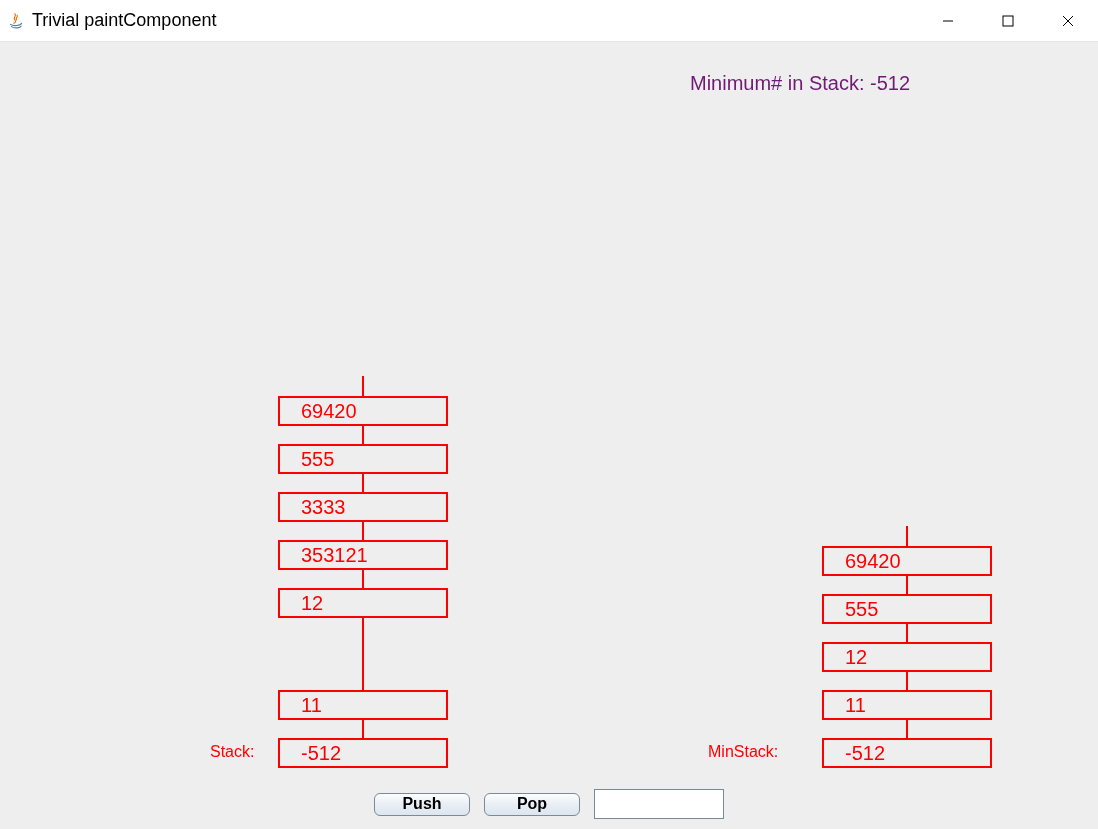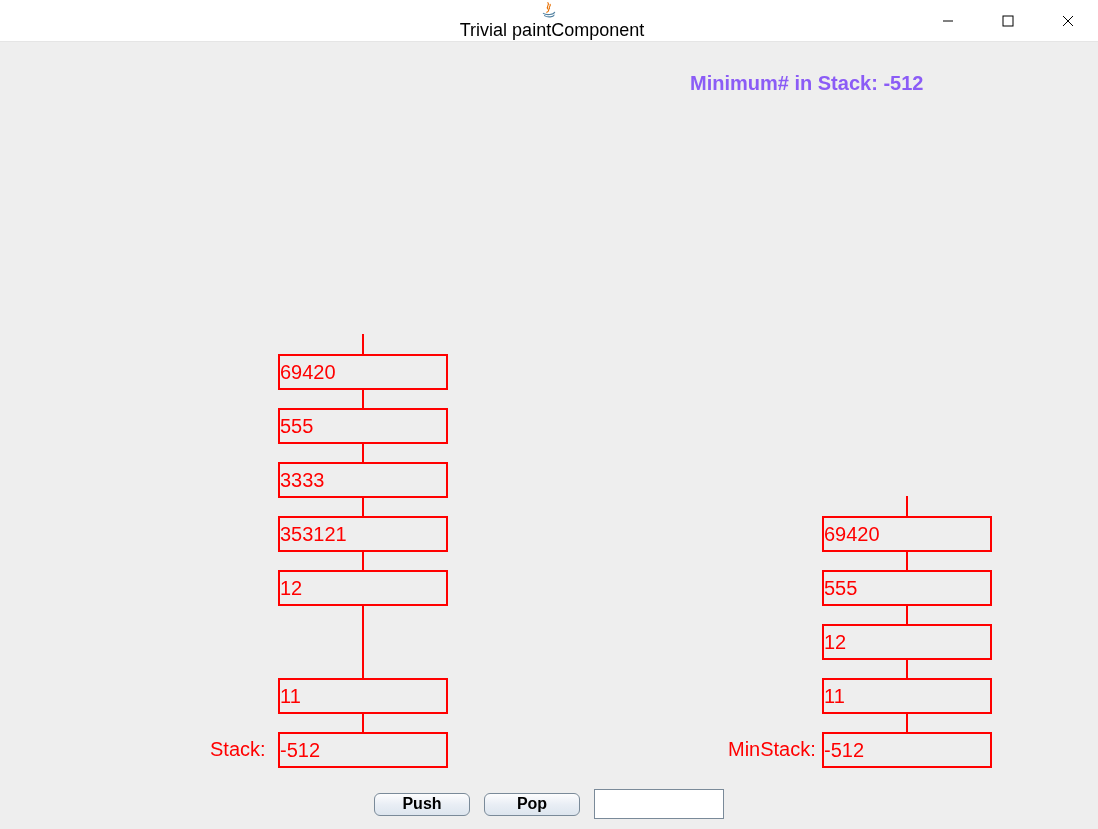--- a/index.html
+++ b/index.html
@@ -13,21 +13,20 @@
 
   
   .titlebar {
     height: 42px;
     background: #ffffff;
     display: flex;
     align-items: center;
     padding: 0 0 0 6px;
     border-bottom: 1px solid #e5e5e5;
     position: relative;
-    flex-direction: column;
   }
   .titlebar .java-icon {
     width: 20px; height: 20px;
     margin-right: 6px;
     display: inline-flex;
     align-items: center;
     justify-content: center;
   }
   .titlebar .title-text {
     font-size: 18px;
@@ -54,23 +53,22 @@
     height: 787px;
     background: #eeeeee;
   }
 
   
   .min-status {
     position: absolute;
     top: 30px;
     left: 690px;
     font-size: 20px;
-    color: #8b5cf6;
+    color: #701a75;
     white-space: nowrap;
-    font-weight: bold;
   }
 
   
   .stack-wrap {
     position: absolute;
     bottom: 61px;
     display: flex;
     flex-direction: column;
     align-items: center;
   }
@@ -79,37 +77,37 @@
 
   .stack-tick {
     width: 2px;
     height: 20px;
     background: #ff0000;
   }
   .stack-tick.short { height: 18px; }
 
   .stack-cell {
     width: 170px;
-    height: 36px;
+    height: 30px;
     border: 2px solid #ff0000;
     display: flex;
     align-items: center;
-    padding-left: 0;
+    padding-left: 21px;
     font-size: 20px;
     color: #ff0000;
     background: transparent;
   }
 
   .stack-label {
     position: absolute;
-    font-size: 20px;
+    font-size: 16px;
     color: #ff0000;
   }
   .stack-label.left { left: 210px; bottom: 68px; }
-  .stack-label.right { left: 728px; bottom: 68px; }
+  .stack-label.right { left: 708px; bottom: 68px; }
 
   
   .controls {
     position: absolute;
     left: 0; right: 0;
     bottom: 10px;
     display: flex;
     justify-content: center;
     align-items: center;
     gap: 14px;

